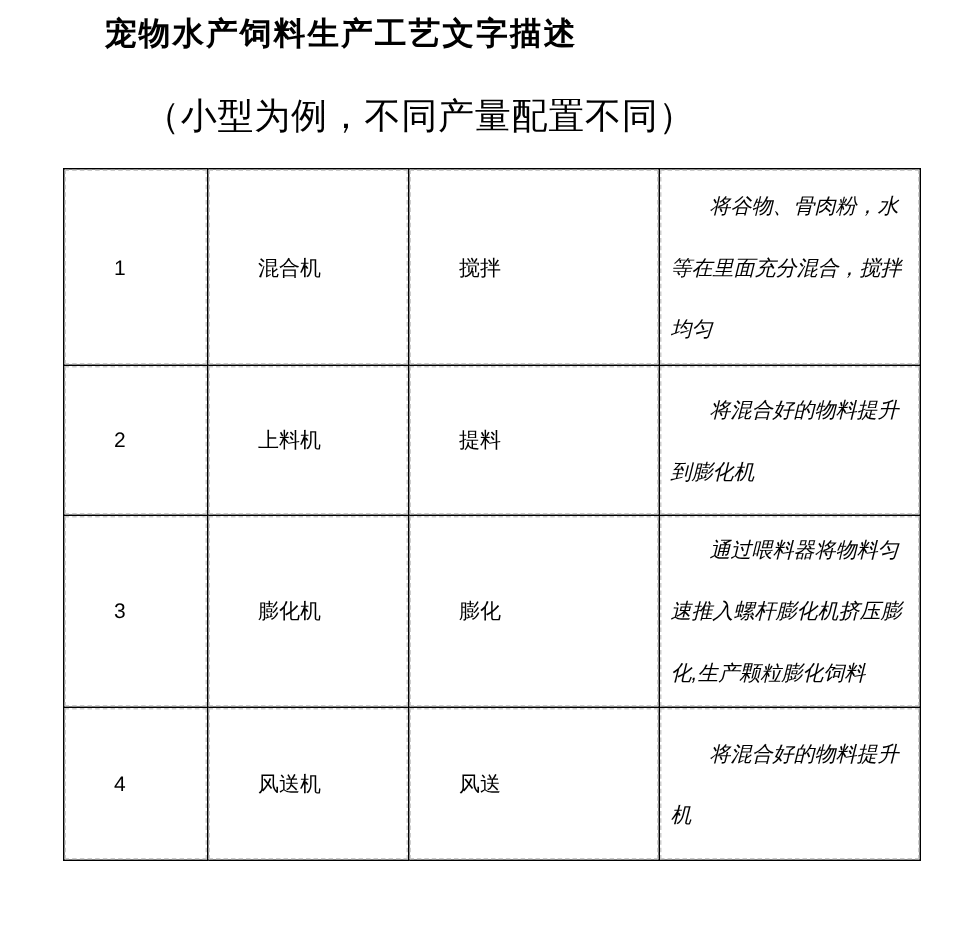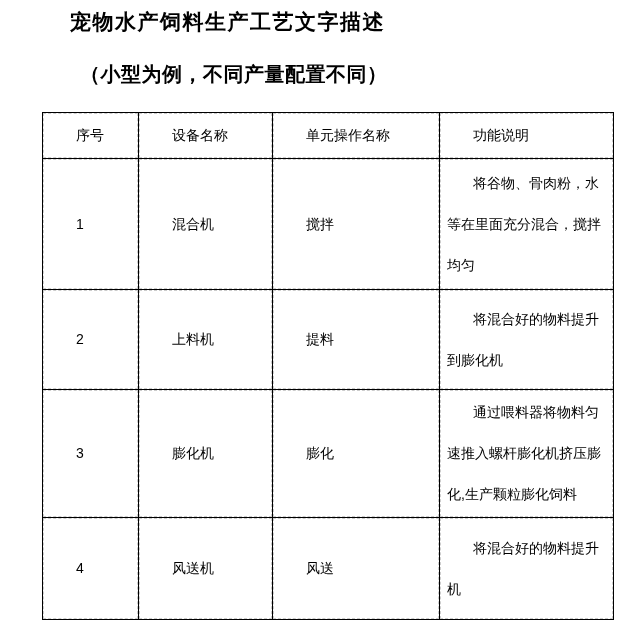--- a/index.html
+++ b/index.html
@@ -21,25 +21,25 @@
     top: 8px;
     font-family: "Liberation Serif", serif;
     font-size: 21px;
     font-weight: bold;
     letter-spacing: 1.5px;
     white-space: nowrap;
     text-align: center;
   }
   .doc-subtitle {
     position: absolute;
-    left: 80px;
+    left: 96px;
     top: 61px;
     font-family: "Liberation Serif", serif;
-    font-size: 20px;
-    font-weight: bold;
+    font-size: 24px;
+    font-weight: normal;
     letter-spacing: 0.5px;
     white-space: nowrap;
   }
   table.process-table {
     position: absolute;
     left: 42px;
     top: 112px;
     width: 571px;
     border-collapse: collapse;
     table-layout: fixed;
@@ -61,20 +61,21 @@
   .process-table th::after,
   .process-table td::after {
     content: "";
     position: absolute;
     left: 0; top: 0; right: 0; bottom: 0;
     border: 1px dashed #cccccc;
     pointer-events: none;
   }
   .process-table .desc-cell {
     white-space: pre-line;
+    font-style: italic;
   }
   tr.hdr-row    { height: 46px; }
   tr.row-1      { height: 131px; }
   tr.row-2      { height: 100px; }
   tr.row-3      { height: 125px; }
   tr.row-4      { height: 102px; }
 </style>
 </head>
 <body>
 
@@ -82,26 +83,20 @@
 <div class="doc-subtitle">（小型为例，不同产量配置不同）</div>
 
 <table class="process-table">
   <colgroup>
     <col style="width:96px">
     <col style="width:134px">
     <col style="width:167px">
     <col style="width:174px">
   </colgroup>
   <tbody>
-    <tr class="hdr-row">
-      <th>序号</th>
-      <th>设备名称</th>
-      <th>单元操作名称</th>
-      <th>功能说明</th>
-    </tr>
     <tr class="row-1">
       <td>1</td>
       <td>混合机</td>
       <td>搅拌</td>
       <td class="desc-cell">将谷物、骨肉粉，水
 等在里面充分混合，搅拌
 均匀</td>
     </tr>
     <tr class="row-2">
       <td>2</td>

